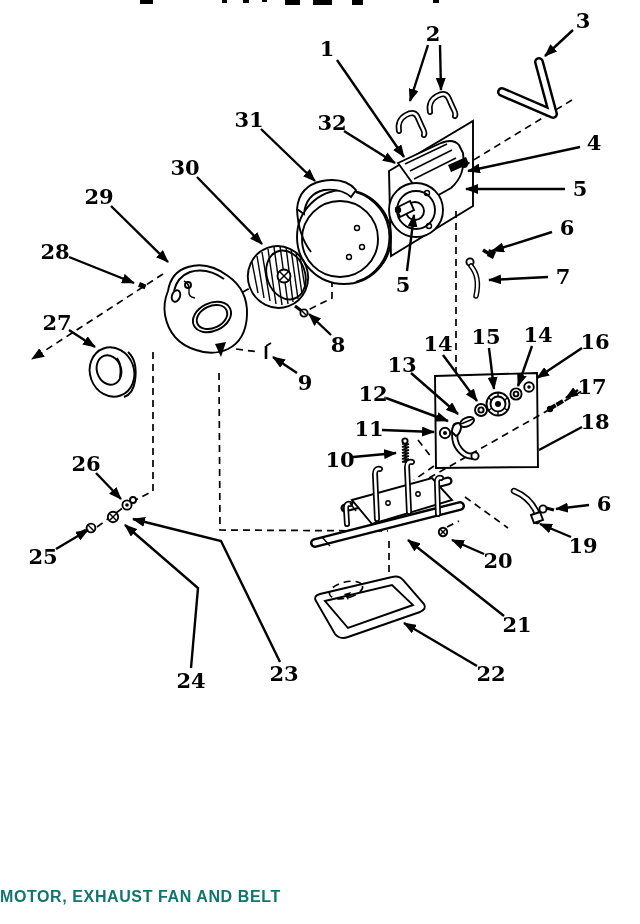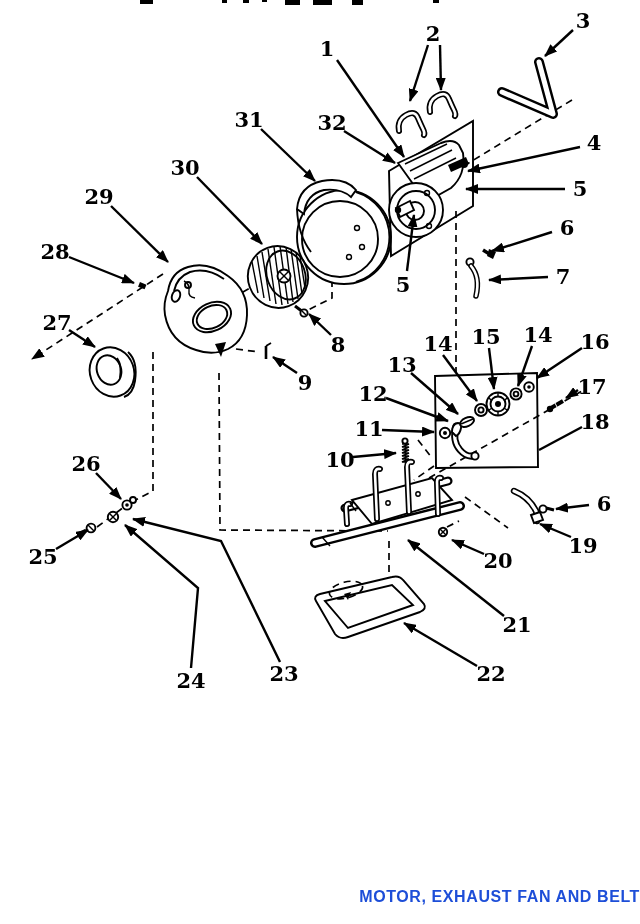--- a/index.html
+++ b/index.html
@@ -9,23 +9,23 @@
   .leader{fill:none;stroke:#000;stroke-width:2.4;}
   .callout-num{font-family:"DejaVu Serif", serif;font-weight:bold;font-size:21px;fill:#000;
                text-anchor:middle;}
   .dash{fill:none;stroke:#000;stroke-width:1.7;stroke-dasharray:7 5;}
   .ln2{fill:none;stroke:#000;stroke-width:1.4;}
   .wh{fill:#fff;stroke:#000;stroke-width:1.9;}
   .whn{fill:none;stroke:#000;stroke-width:1.9;}
   .bk{fill:#000;stroke:none;}
   .rib-b{fill:none;stroke:#000;stroke-linecap:round;stroke-linejoin:round;}
   .rib-w{fill:none;stroke:#fff;stroke-linecap:round;stroke-linejoin:round;}
-  .caption{position:absolute;left:0;top:888px;width:640px;text-align:right;
+  .caption{position:absolute;left:0;top:888px;width:640px;text-align:left;
            font-family:"Liberation Sans", sans-serif;font-weight:bold;font-size:16px;
-           letter-spacing:0.6px;color:#1d4ed8;}
+           letter-spacing:0.6px;color:#0f766e;}
 </style>
 </head>
 <body>
 
 <div class="stage">
 <svg width="640" height="924" viewBox="0 0 640 924">
   <defs>
     <marker id="arrowhead" markerUnits="userSpaceOnUse" markerWidth="14" markerHeight="10" refX="12" refY="5" orient="auto">
       <path d="M0,0 L13,5 L0,10 z" fill="#000"></path>
     </marker>

